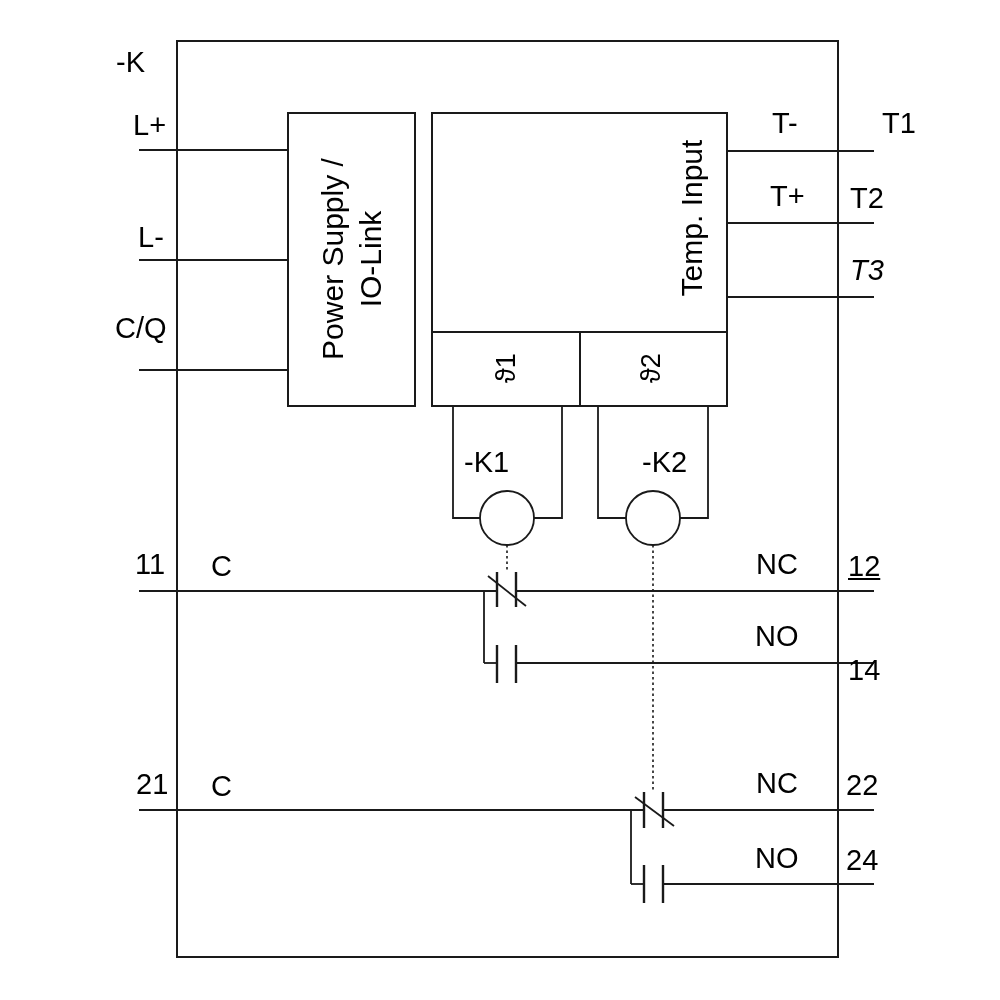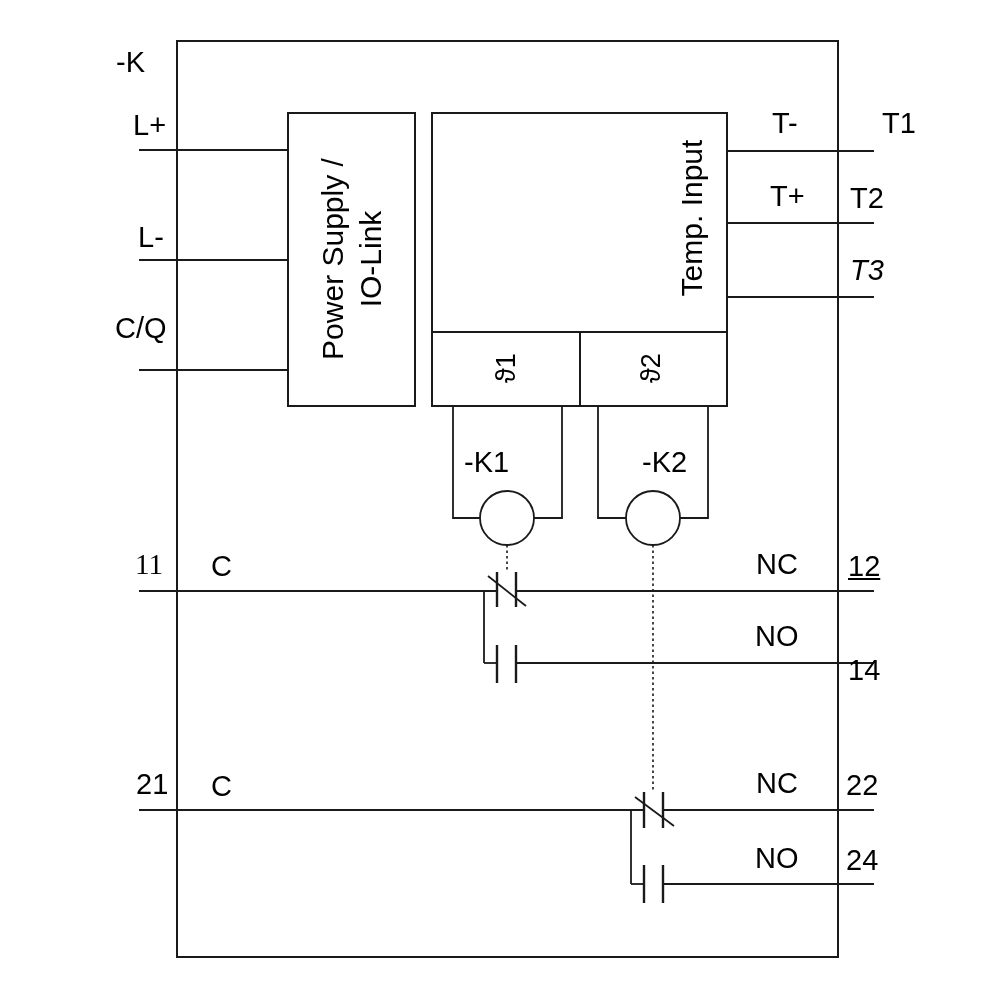--- a/index.html
+++ b/index.html
@@ -38,21 +38,21 @@
     line-height: 1.25;
   }
   .rot-small {
     font-size: 27px;
   }
   
   .pos-device   { left: 116px; top: 48px; }
   .pos-lplus    { left: 133px; top: 111px; }
   .pos-lminus   { left: 138px; top: 223px; }
   .pos-cq       { left: 115px; top: 314px; }
-  .pos-11       { left: 135px; top: 550px; font-family: Liberation Serif, serif; }
+  .pos-11       { left: 135px; top: 550px; }
   .pos-c1       { left: 211px; top: 552px; }
   .pos-21       { left: 136px; top: 770px; }
   .pos-c2       { left: 211px; top: 772px; }
   
   .pos-tminus   { left: 772px; top: 109px; }
   .pos-t1       { left: 851px; top: 109px; margin-left: 31px; }
   .pos-tplus    { left: 770px; top: 182px; }
   .pos-t2       { left: 850px; top: 184px; }
   .pos-t3       { left: 850px; top: 256px; font-style: italic; }
   .pos-nc1      { left: 756px; top: 550px; }

